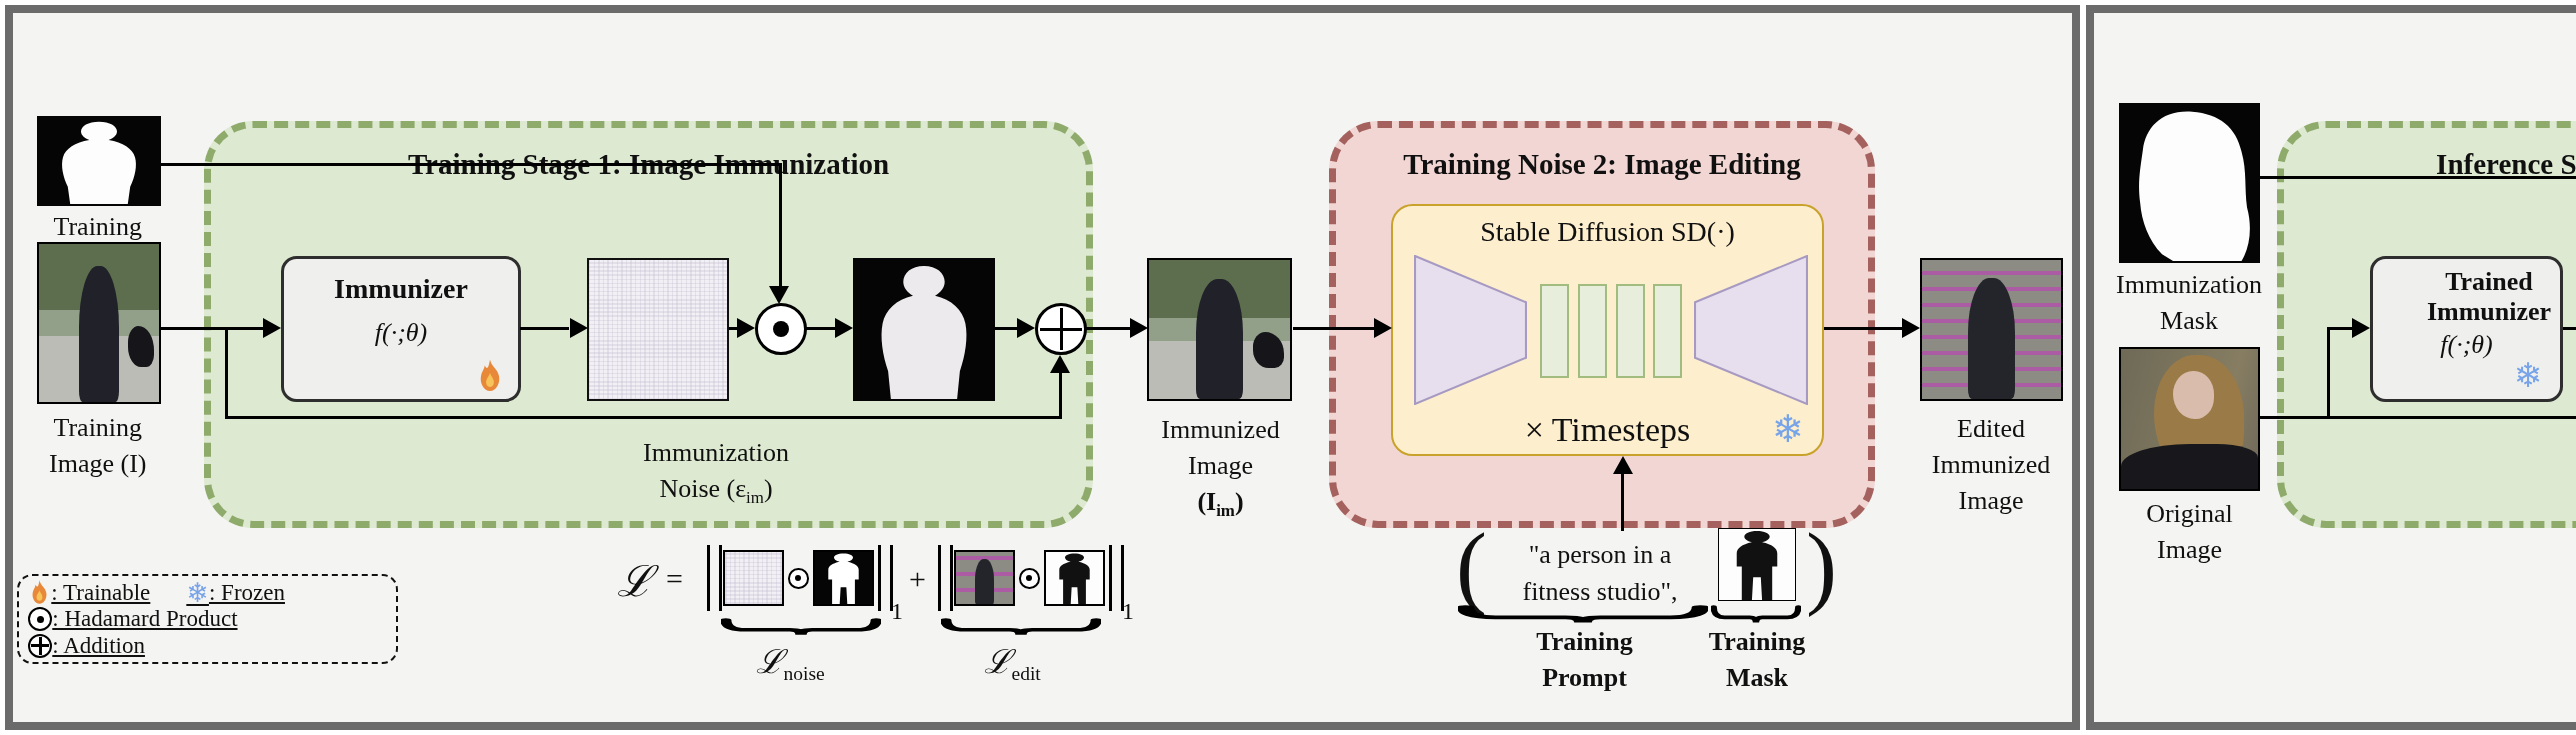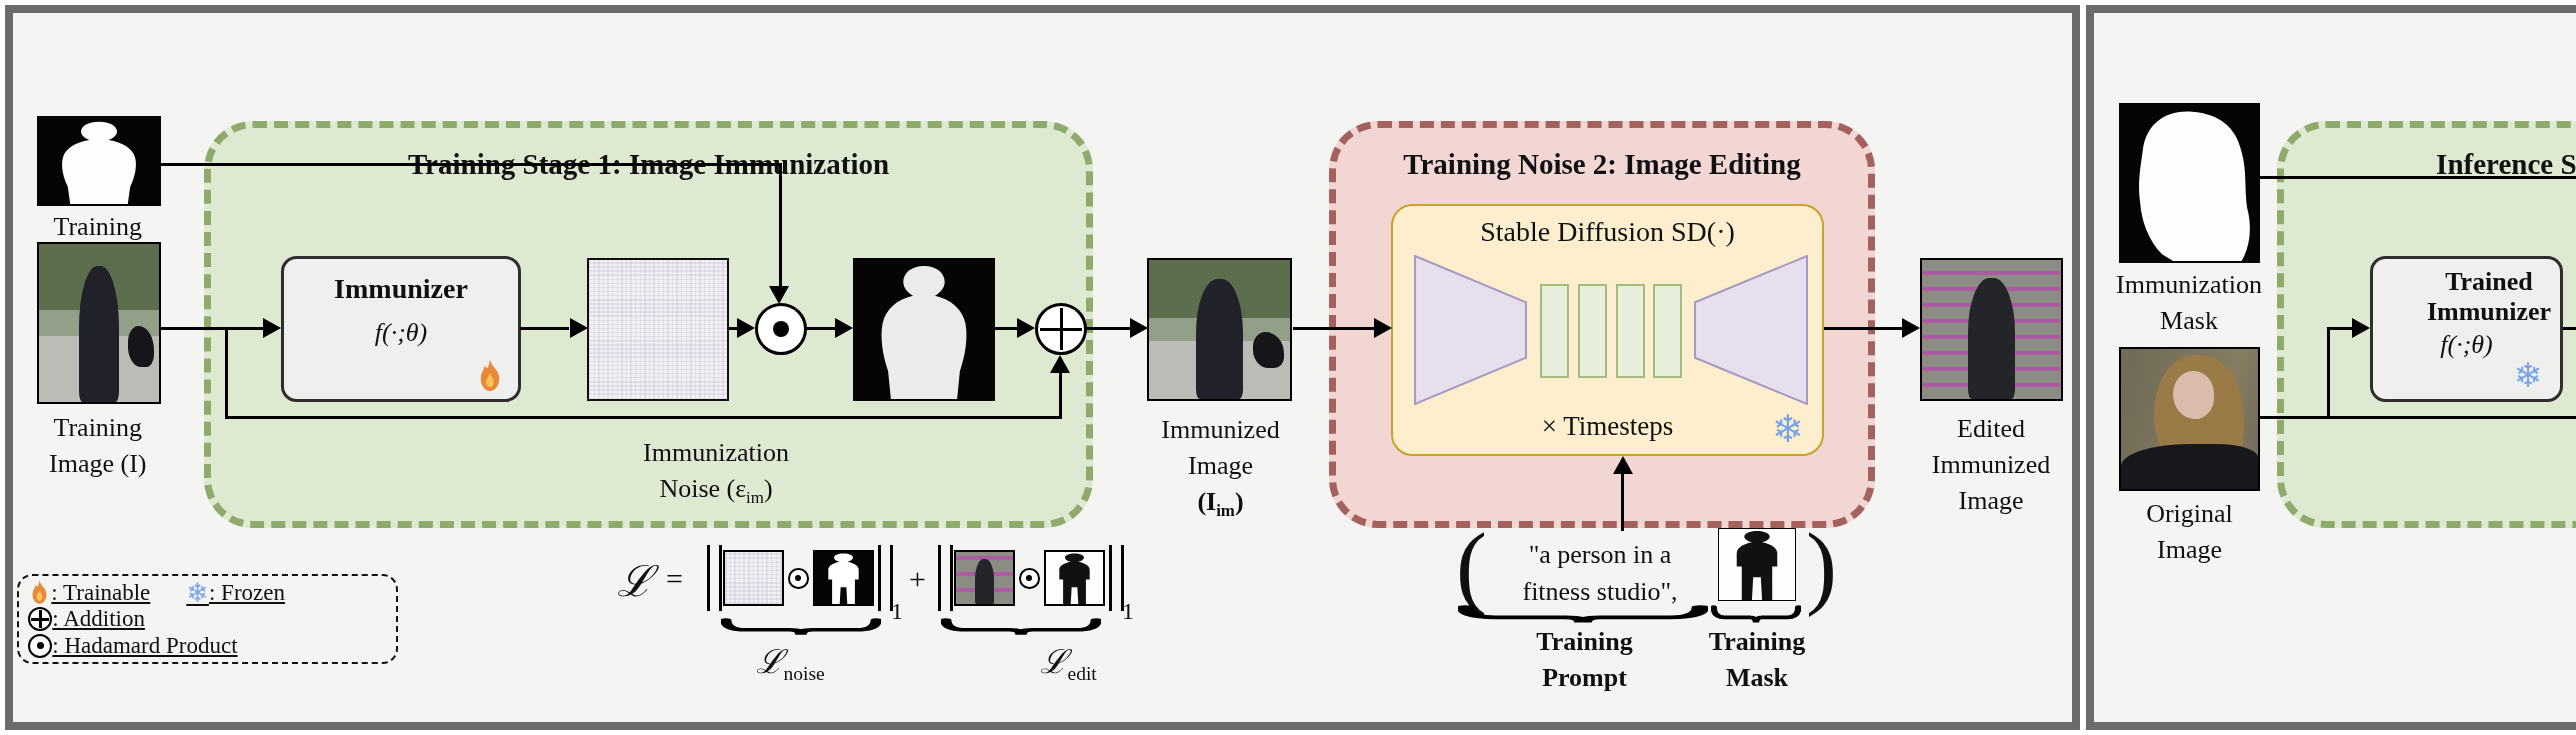--- a/index.html
+++ b/index.html
@@ -6,21 +6,21 @@
   .canvas{position:relative;width:4073px;height:735px;background:#fff;
           font-family:"Liberation Serif",serif;color:#101010;overflow:hidden;}
   .panel{position:absolute;box-sizing:border-box;border:8.8px solid #6b6b6b;background:#f4f4f2;}
   .ptitle{position:absolute;text-align:center;font-weight:bold;font-size:42px;z-index:4;}
   .stage{position:absolute;box-sizing:border-box;border-radius:49px;z-index:2;}
   .stage.g{background:#dde9d1;border:7.7px dashed #8fab6c;}
   .stage.r{background:#f1d6d3;border:7.7px dashed #a4615d;}
   .stitle{position:absolute;z-index:4;text-align:center;font-weight:bold;font-size:29px;white-space:nowrap;}
   .sdbox{position:absolute;box-sizing:border-box;background:#fdeecd;border:2.6px solid #c9a22b;border-radius:21.6px;z-index:3;}
   .sdlbl{position:absolute;z-index:4;text-align:center;font-size:28px;white-space:nowrap;}
-  .ts{position:absolute;z-index:4;text-align:center;font-size:27px;white-space:nowrap;}
+  .ts{position:absolute;z-index:4;text-align:center;font-size:34px;white-space:nowrap;}
   .fbox{position:absolute;box-sizing:border-box;background:#efefee;border:3.1px solid #2e2e2e;border-radius:15.5px;z-index:4;text-align:center;}
   .fbox .t1{font-weight:bold;font-size:28px;line-height:33px;margin-top:13.4px;}
   .fbox .t1b{font-weight:bold;font-size:26px;line-height:30px;margin-top:8.2px;padding-left:45px;}
   .fbox .fn{font-style:italic;font-size:26px;margin-top:12.4px;}
   .img{position:absolute;box-sizing:border-box;border:2.6px solid #000;z-index:6;overflow:hidden;}
   .noimg{border:2.1px solid #101010;background:
       repeating-linear-gradient(0deg,rgba(190,180,205,.28) 0 1.5px,transparent 1.5px 4.1px),
       repeating-linear-gradient(90deg,rgba(175,165,195,.22) 0 1.5px,transparent 1.5px 4.6px),#f2f0f4;}
   .blackimg{background:#050505;border:2.1px solid #050505;}
   .whiteimg{background:#fdfdfd;}
@@ -243,41 +243,41 @@
     <svg width="160" height="19.6" viewBox="0 0 100 40" preserveAspectRatio="none">
         <path d="M3 6 Q3 26 15 26 L43 26 Q50 26 50 36 Q50 26 57 26 L85 26 Q97 26 97 6" fill="none" stroke="#000" stroke-width="7" stroke-linecap="round"></path>
       </svg>
   </div>
   <div class="ltxt" style="left:756px;top:638px;"><span class="scriptL" style="font-size:33px;">ℒ</span><sub>noise</sub></div>
   <div class="brace" style="left:941px;top:617px;width:160px;height:19.6px;">
     <svg width="160" height="19.6" viewBox="0 0 100 40" preserveAspectRatio="none">
         <path d="M3 6 Q3 26 15 26 L43 26 Q50 26 50 36 Q50 26 57 26 L85 26 Q97 26 97 6" fill="none" stroke="#000" stroke-width="7" stroke-linecap="round"></path>
       </svg>
   </div>
-  <div class="ltxt" style="left:1040px;top:638px;"><span class="scriptL" style="font-size:33px;">ℒ</span><sub>edit</sub></div>
+  <div class="ltxt" style="left:984px;top:638px;"><span class="scriptL" style="font-size:33px;">ℒ</span><sub>edit</sub></div>
 
   <div class="legend" style="left:17px;top:574px;width:381px;height:90px;text-decoration:underline;">
     <div class="lrow">
       <span class="flame" style="position:relative;width:23px;height:27px;display:inline-block;">
         <svg viewBox="0 0 40 48" width="23" height="27">
             <path fill="#e8893a" d="M20 2 C22 12 30 14 32 24 C34 34 28 44 20 44 C12 44 6 34 8 24 C9 18 12 16 13 10 C16 16 18 14 20 2 Z"></path>
             <path fill="#f6c45a" d="M20 20 C22 26 26 28 25 34 C24 40 16 40 15 34 C14 28 18 26 20 20 Z"></path>
           </svg></span>
       <span>: Trainable</span>
       <span style="width:36px;"></span>
       <span class="snow" style="position:relative;font-size:27px;">❄</span>
       <span>: Frozen</span>
     </div>
     <div class="lrow">
+      <span class="opc dot lic"></span>
+      <span>: Hadamard Product</span>
+    </div>
+    <div class="lrow">
       <span class="opc plus lic"></span>
       <span>: Addition</span>
-    </div>
-    <div class="lrow">
-      <span class="opc dot lic"></span>
-      <span>: Hadamard Product</span>
     </div>
   </div>
 
   <div class="panel" style="left:2086px;top:5.2px;width:1981px;height:725px;"></div>
   <div class="ptitle" style="left:2086px;width:1981px;top:21.6px;">(b) Inference</div>
 
   <div class="stage g" style="left:2277px;top:121px;width:809px;height:407px;"></div>
   <div class="stitle" style="left:2277px;width:809px;top:148px;">Inference Stage 1: Image Immunization</div>
 
   <div class="img blackimg" style="left:2119px;top:103px;width:141px;height:160px;">

